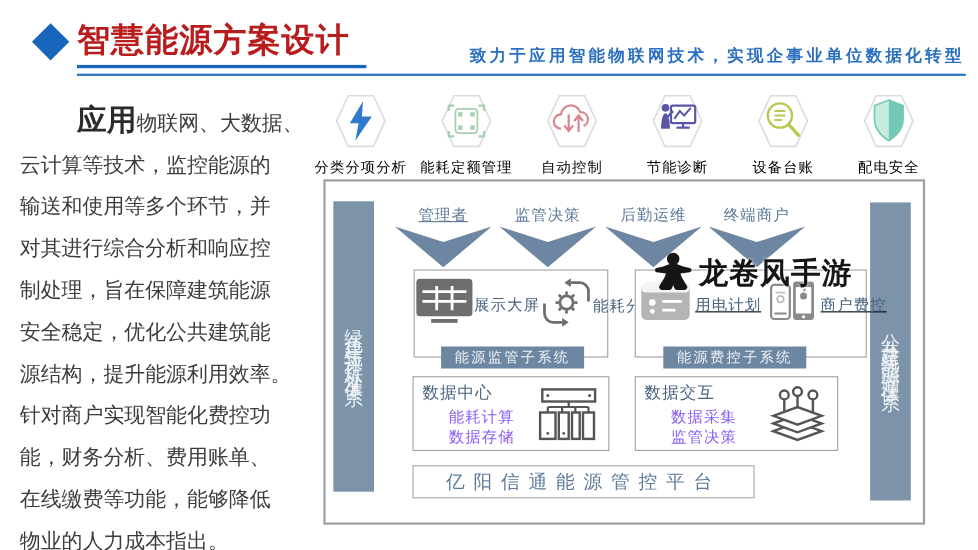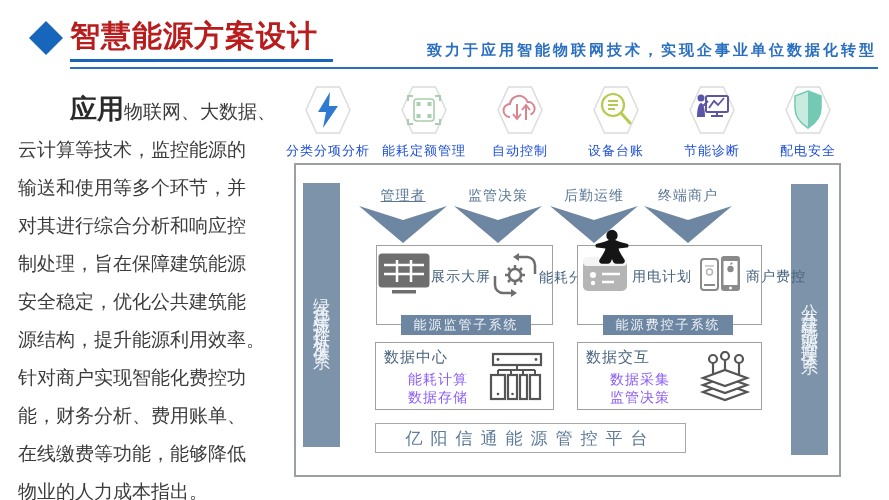--- a/index.html
+++ b/index.html
@@ -11,21 +11,21 @@
   .title-underline{position:absolute;left:70px;top:59px;width:263px;height:3px;background:#1766bb;}
   .header-rule{position:absolute;left:70px;top:67px;width:808px;height:2px;background:#2a6fc0;}
   .subtitle{position:absolute;right:12px;top:41px;font-size:15px;font-weight:bold;color:#2a6fc0;letter-spacing:3px;white-space:nowrap;}
   
   .intro{position:absolute;left:18px;top:90px;width:264px;font-size:19px;line-height:38px;color:#3c3c3c;text-indent:52px;}
   .intro .lead{font-size:27px;font-weight:600;color:#2a2a2a;}
   .intro .body{white-space:pre-line;}
   
   .features{position:absolute;left:283px;top:85px;width:570px;display:flex;justify-content:space-between;}
   .feature{width:90px;display:flex;flex-direction:column;align-items:center;}
-  .feature .label{margin-top:3px;font-size:13px;color:#1d4ed8;letter-spacing:1px;white-space:nowrap;}
+  .feature .label{margin-top:3px;font-size:13px;color:#000000;letter-spacing:1px;white-space:nowrap;}
   
   .frame{position:absolute;left:294px;top:163px;width:543px;height:310px;border:2px solid #9aa0a6;background:#fff;}
   .pillar{position:absolute;background:#7d93a9;color:#edf2f7;writing-mode:vertical-rl;
           display:flex;align-items:center;justify-content:center;font-size:17px;letter-spacing:6px;}
   .pillar-left{left:303px;top:183px;width:37px;height:264px;}
   .pillar-right{left:791px;top:184px;width:37px;height:271px;}
   .role-label{position:absolute;top:187px;width:96px;text-align:center;font-size:14px;color:#5a7796;letter-spacing:1px;}
   .role-arrow{position:absolute;top:206px;width:88px;height:37px;background:#6d86a2;
               clip-path:polygon(0 0,50% 38%,100% 0,50% 100%);}
   .u-box{position:absolute;border:1.5px solid #a0a0a0;background:#fff;display:flex;justify-content:space-around;align-items:flex-start;padding-top:7px;box-sizing:border-box;}
@@ -98,40 +98,40 @@
           <path d="M20,19 V33 M16,29 L20,34 L24,29" fill="none" stroke="#d9848f" stroke-width="2"></path>
           <path d="M29,35 V21 M25,25 L29,20 L33,25" fill="none" stroke="#d9848f" stroke-width="2"></path>
         </svg>
       </span>
       <span class="label">自动控制</span>
     </div>
     <div class="feature">
       <span>
         <svg width="46" height="50" viewBox="0 0 46 50">
           <polygon points="11.5,2 34.5,2 45,25 34.5,48 11.5,48 1,25" fill="#fff" stroke="#dcdcdc" stroke-width="1.5"></polygon>
-          <circle cx="20" cy="20" r="11" fill="none" stroke="#b9c94f" stroke-width="2.2"></circle>
-          <path d="M15,16 h10 M15,20 h10 M15,24 h7" stroke="#b9c94f" stroke-width="1.8" fill="none"></path>
-          <path d="M28,28 L37,38" stroke="#b9c94f" stroke-width="3" stroke-linecap="round"></path>
-        </svg>
-      </span>
-      <span class="label">设备台账</span>
-    </div>
-    <div class="feature">
-      <span>
-        <svg width="46" height="50" viewBox="0 0 46 50">
-          <polygon points="11.5,2 34.5,2 45,25 34.5,48 11.5,48 1,25" fill="#fff" stroke="#dcdcdc" stroke-width="1.5"></polygon>
           <rect x="17" y="11" width="22" height="16" rx="1.5" fill="none" stroke="#5b55a8" stroke-width="2"></rect>
           <polyline points="20,23 25,16 29,20 35,13" fill="none" stroke="#5b55a8" stroke-width="1.8"></polyline>
           <path d="M28,27 V31 M22,31 h12" stroke="#5b55a8" stroke-width="2" fill="none"></path>
           <circle cx="12" cy="13" r="3.5" fill="#5b55a8"></circle>
           <path d="M8,32 c0,-9 2,-14 4,-14 s4,5 4,14 z" fill="#5b55a8"></path>
           <path d="M14,21 L19,16" stroke="#5b55a8" stroke-width="2"></path>
         </svg>
       </span>
       <span class="label">节能诊断</span>
+    </div>
+    <div class="feature">
+      <span>
+        <svg width="46" height="50" viewBox="0 0 46 50">
+          <polygon points="11.5,2 34.5,2 45,25 34.5,48 11.5,48 1,25" fill="#fff" stroke="#dcdcdc" stroke-width="1.5"></polygon>
+          <circle cx="20" cy="20" r="11" fill="none" stroke="#b9c94f" stroke-width="2.2"></circle>
+          <path d="M15,16 h10 M15,20 h10 M15,24 h7" stroke="#b9c94f" stroke-width="1.8" fill="none"></path>
+          <path d="M28,28 L37,38" stroke="#b9c94f" stroke-width="3" stroke-linecap="round"></path>
+        </svg>
+      </span>
+      <span class="label">设备台账</span>
     </div>
     <div class="feature">
       <span>
         <svg width="46" height="50" viewBox="0 0 46 50">
           <polygon points="11.5,2 34.5,2 45,25 34.5,48 11.5,48 1,25" fill="#fff" stroke="#dcdcdc" stroke-width="1.5"></polygon>
           <path d="M23,6 L36,11 V23 C36,32 31,38 23,43 C15,38 10,32 10,23 V11 Z" fill="#c8ebdf" stroke="#74c9b4" stroke-width="1.5"></path>
           <path d="M23,6 L36,11 V23 C36,32 31,38 23,43 Z" fill="#74c9b4"></path>
         </svg>
       </span>
       <span class="label">配电安全</span>
@@ -181,21 +181,21 @@
             <line x1="31" y1="15" x2="29" y2="17"></line>
               <line x1="19" y1="27" x2="17" y2="29"></line>
           </g>
         </svg>
       </span>
       <span class="label">能耗分析</span>
     </div>
   </div>
   <div class="sub-bar" style="left:401px;">能源监管子系统</div>
 
-  <div class="u-box" style="left:577px;top:245px;width:185px;height:80px;">
+  <div class="u-box" style="left:577px;top:245px;width:211px;height:80px;text-decoration:underline;">
     <div class="box-item">
       <span>
         <svg width="54" height="42" viewBox="0 0 54 42">
           <rect x="5" y="4" width="44" height="34" rx="5" fill="#b5b5b5"></rect>
           <rect x="5" y="4" width="44" height="9" rx="4" fill="#fff" opacity="0.85"></rect>
           <circle cx="15" cy="22" r="3" fill="#fff"></circle>
           <path d="M24,21 h18 M24,29 h12" stroke="#fff" stroke-width="2.5"></path>
           <circle cx="15" cy="30" r="2.2" fill="#fff"></circle>
         </svg>
       </span>
@@ -258,15 +258,16 @@
       </g>
     </svg>
   </div>
 
   <div class="platform">亿阳信通能源管控平台</div>
 
   <div class="watermark">
     <svg width="46" height="40" viewBox="0 0 100 92">
       <path fill="#151515" d="M50 4 a13 13 0 0 1 13 13 c0 4.5-2.3 8.5-5.8 10.8 9.3 4.2 18.3 6.5 27.3 8.4 4.7 1 4.7 7.8 0 8.8 l-19.5 2.3 c2.3 9 8 16.5 13.7 25.7 2.5 4-0.8 9-5.5 9 h-14 c-3.4 0-6-2.3-7-5 l-2.2-5.5 -2.2 5.5 c-1 2.7-3.6 5-7 5 h-14 c-4.7 0-8-5-5.5-9 5.7-9.2 11.4-16.7 13.7-25.7 l-19.5-2.3 c-4.7-1-4.7-7.8 0-8.8 9-1.9 18-4.2 27.3-8.4 -3.5-2.3-5.8-6.3-5.8-10.8 a13 13 0 0 1 13-13 z"></path>
     </svg>
+    <span class="wm-text">龙卷风手游</span>
   </div>
 
 </div>
 
 </body></html>

